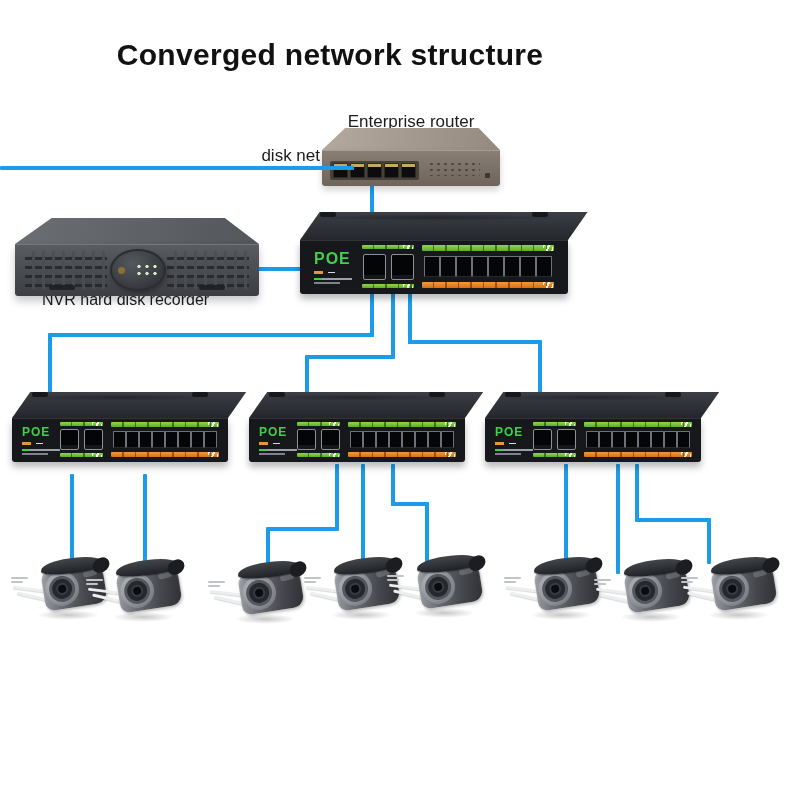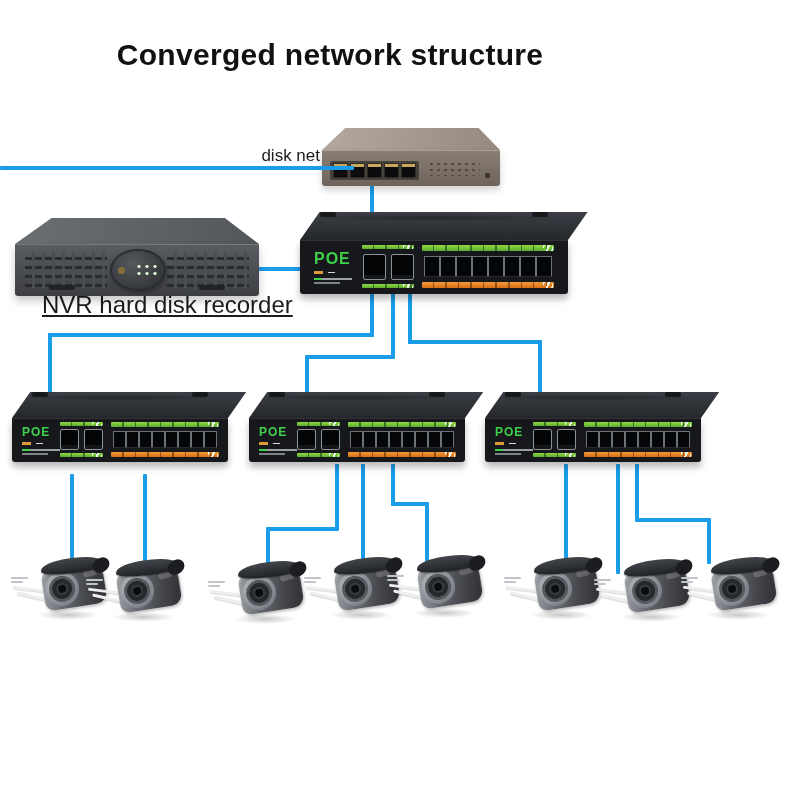--- a/index.html
+++ b/index.html
@@ -5,21 +5,21 @@
   html,body{margin:0;padding:0;width:800px;height:800px;background:#ffffff;overflow:hidden;
     font-family:"Liberation Sans",sans-serif;}
   #canvas{position:relative;width:800px;height:800px;background:#fff;}
 
   
   .title{position:absolute;top:38px;left:0;width:660px;text-align:center;
     font-size:30px;font-weight:700;color:#111;letter-spacing:.3px;}
   .lbl{position:absolute;color:#1c1c1c;font-size:17px;}
   .lbl-router{top:112px;left:322px;width:178px;text-align:center;}
   .lbl-outer{top:146px;left:228px;width:92px;text-align:right;}
-  .lbl-nvr{top:291px;left:42px;font-size:24px;text-decoration:underline;}
+  .lbl-nvr{top:291px;left:42px;font-size:16px;}
 
   
   .lk{position:absolute;background:var(--cable,#1b9ce8);z-index:1;border-radius:1px;}
   .lk.over{z-index:3;}
 
   
   .router{position:absolute;left:322px;top:128px;width:178px;height:58px;z-index:2;}
   .r-top{position:absolute;left:0;top:0;width:178px;height:22px;
     background:linear-gradient(100deg,#b3a99f,#948a80);
     clip-path:polygon(13% 0,88% 0,100% 100%,0 100%);}
@@ -183,20 +183,21 @@
   <div class="lk" style="left:391px;top:464px;width:4px;height:42px"></div>
   <div class="lk" style="left:391px;top:502px;width:38px;height:4px"></div>
   <div class="lk" style="left:425px;top:504px;width:4px;height:58px"></div>
 
   <div class="lk" style="left:564px;top:464px;width:4px;height:100px"></div>
   <div class="lk" style="left:616px;top:464px;width:4px;height:110px"></div>
   <div class="lk" style="left:635px;top:464px;width:4px;height:56px"></div>
   <div class="lk" style="left:635px;top:518px;width:76px;height:4px"></div>
   <div class="lk" style="left:707px;top:520px;width:4px;height:44px"></div>
 
+  <div class="lbl lbl-router">Enterprise router</div>
   <div class="lbl lbl-outer">disk net</div>
   <div class="lbl lbl-nvr">NVR hard disk recorder</div>
 
   <div class="router">
     <div class="r-top"></div>
     <div class="r-front">
       <div class="r-ports">
           <div class="rport"></div>
           <div class="rport"></div>
           <div class="rport"></div>

